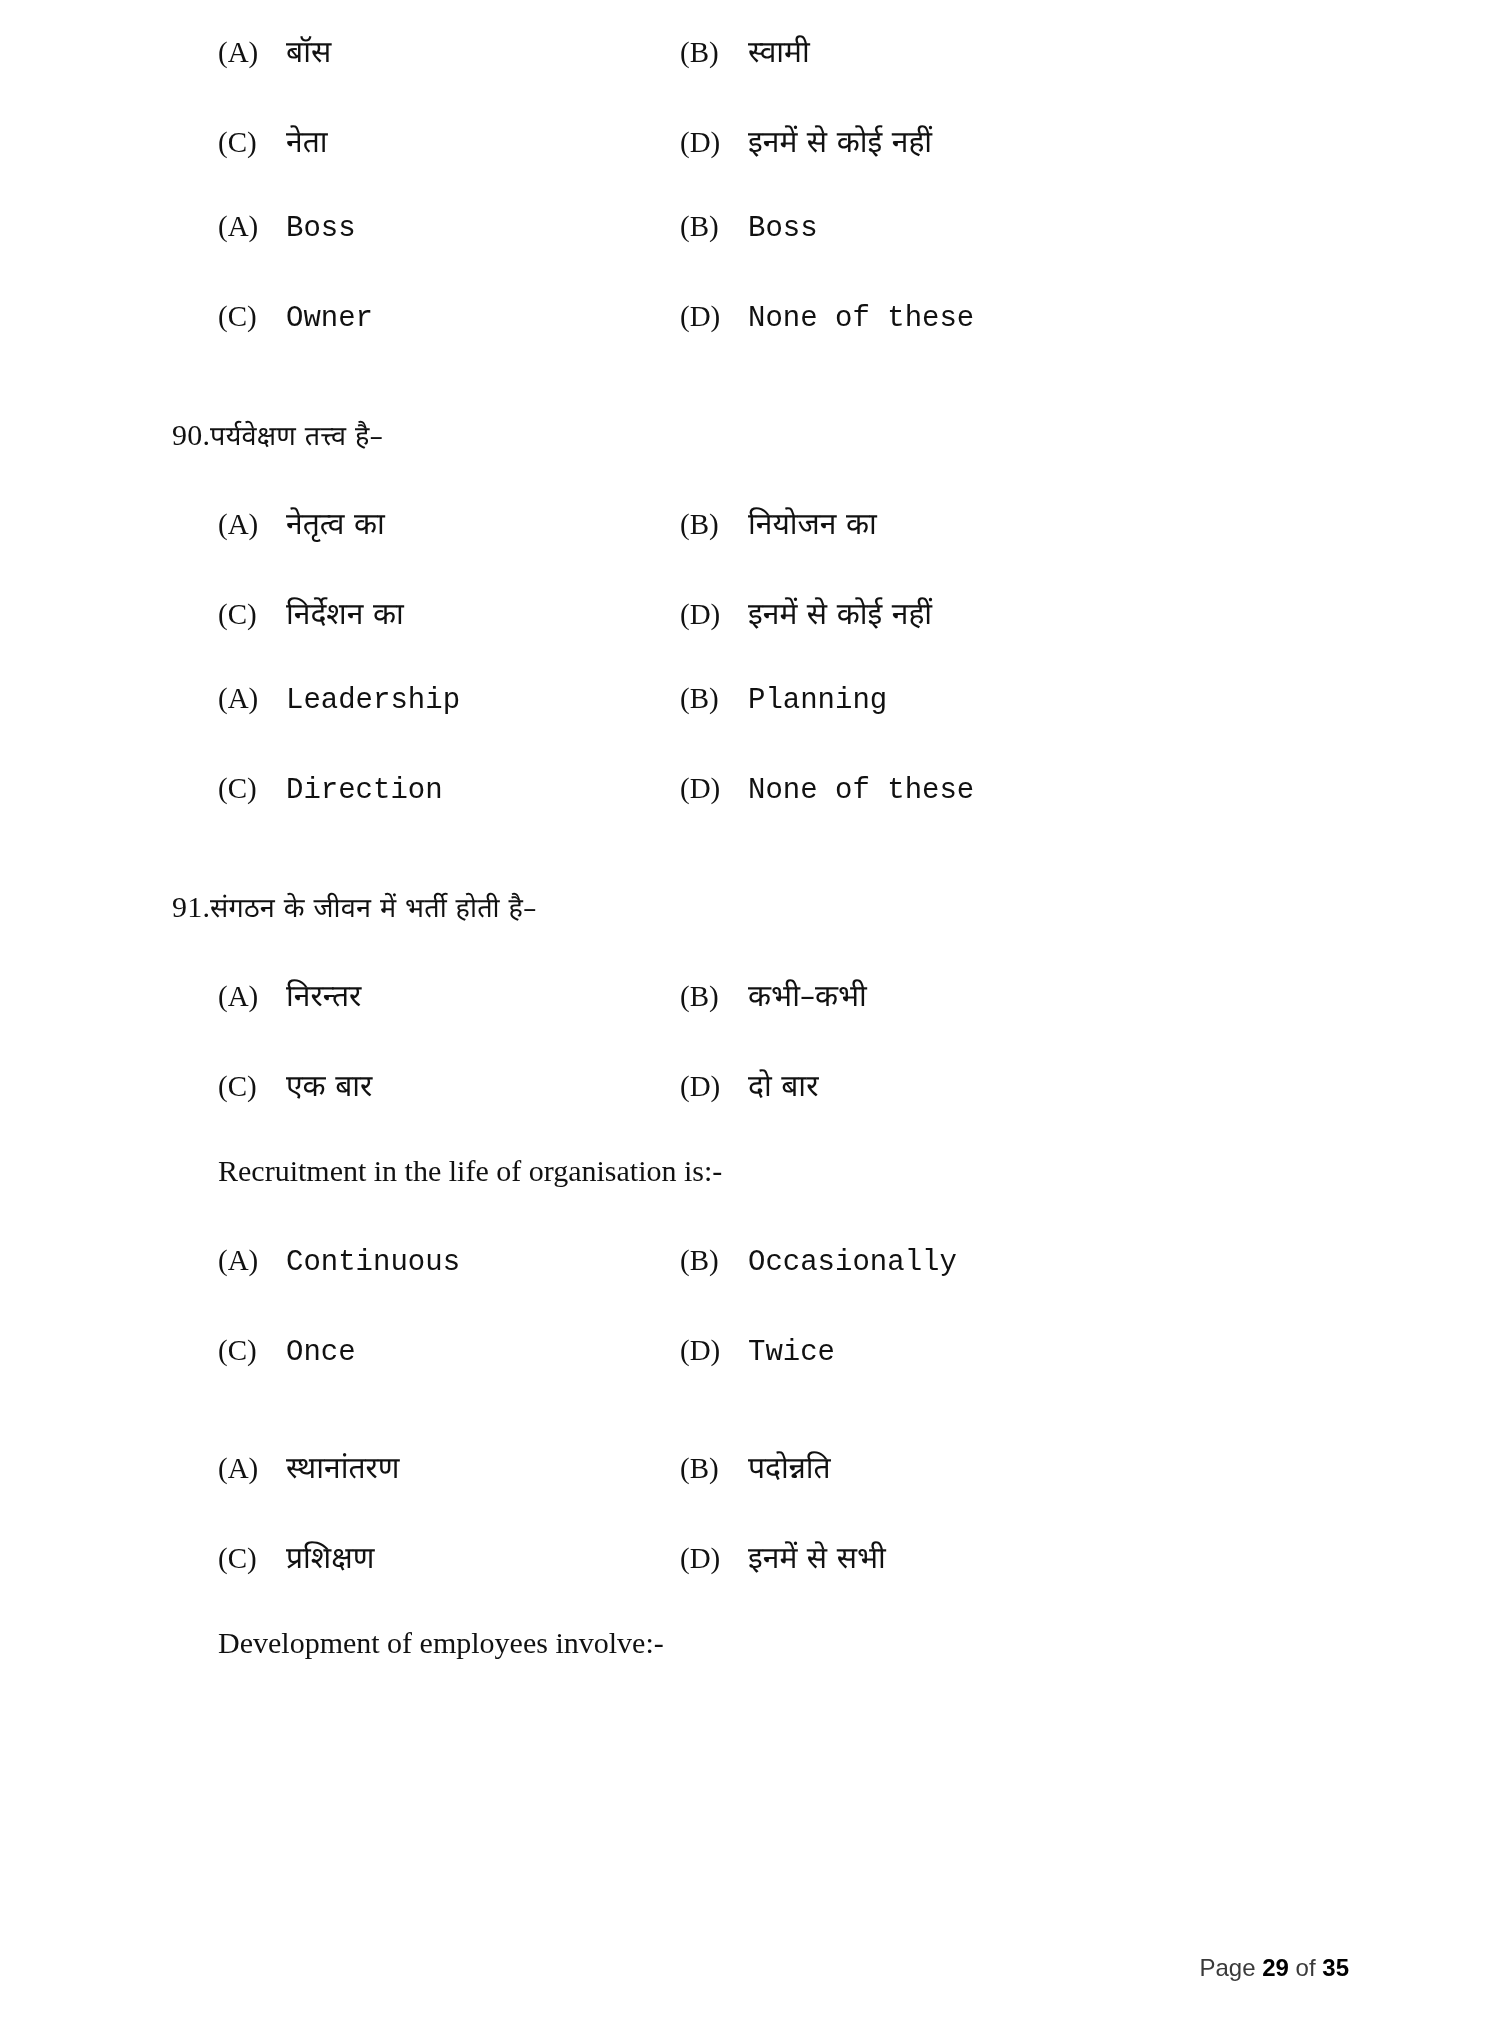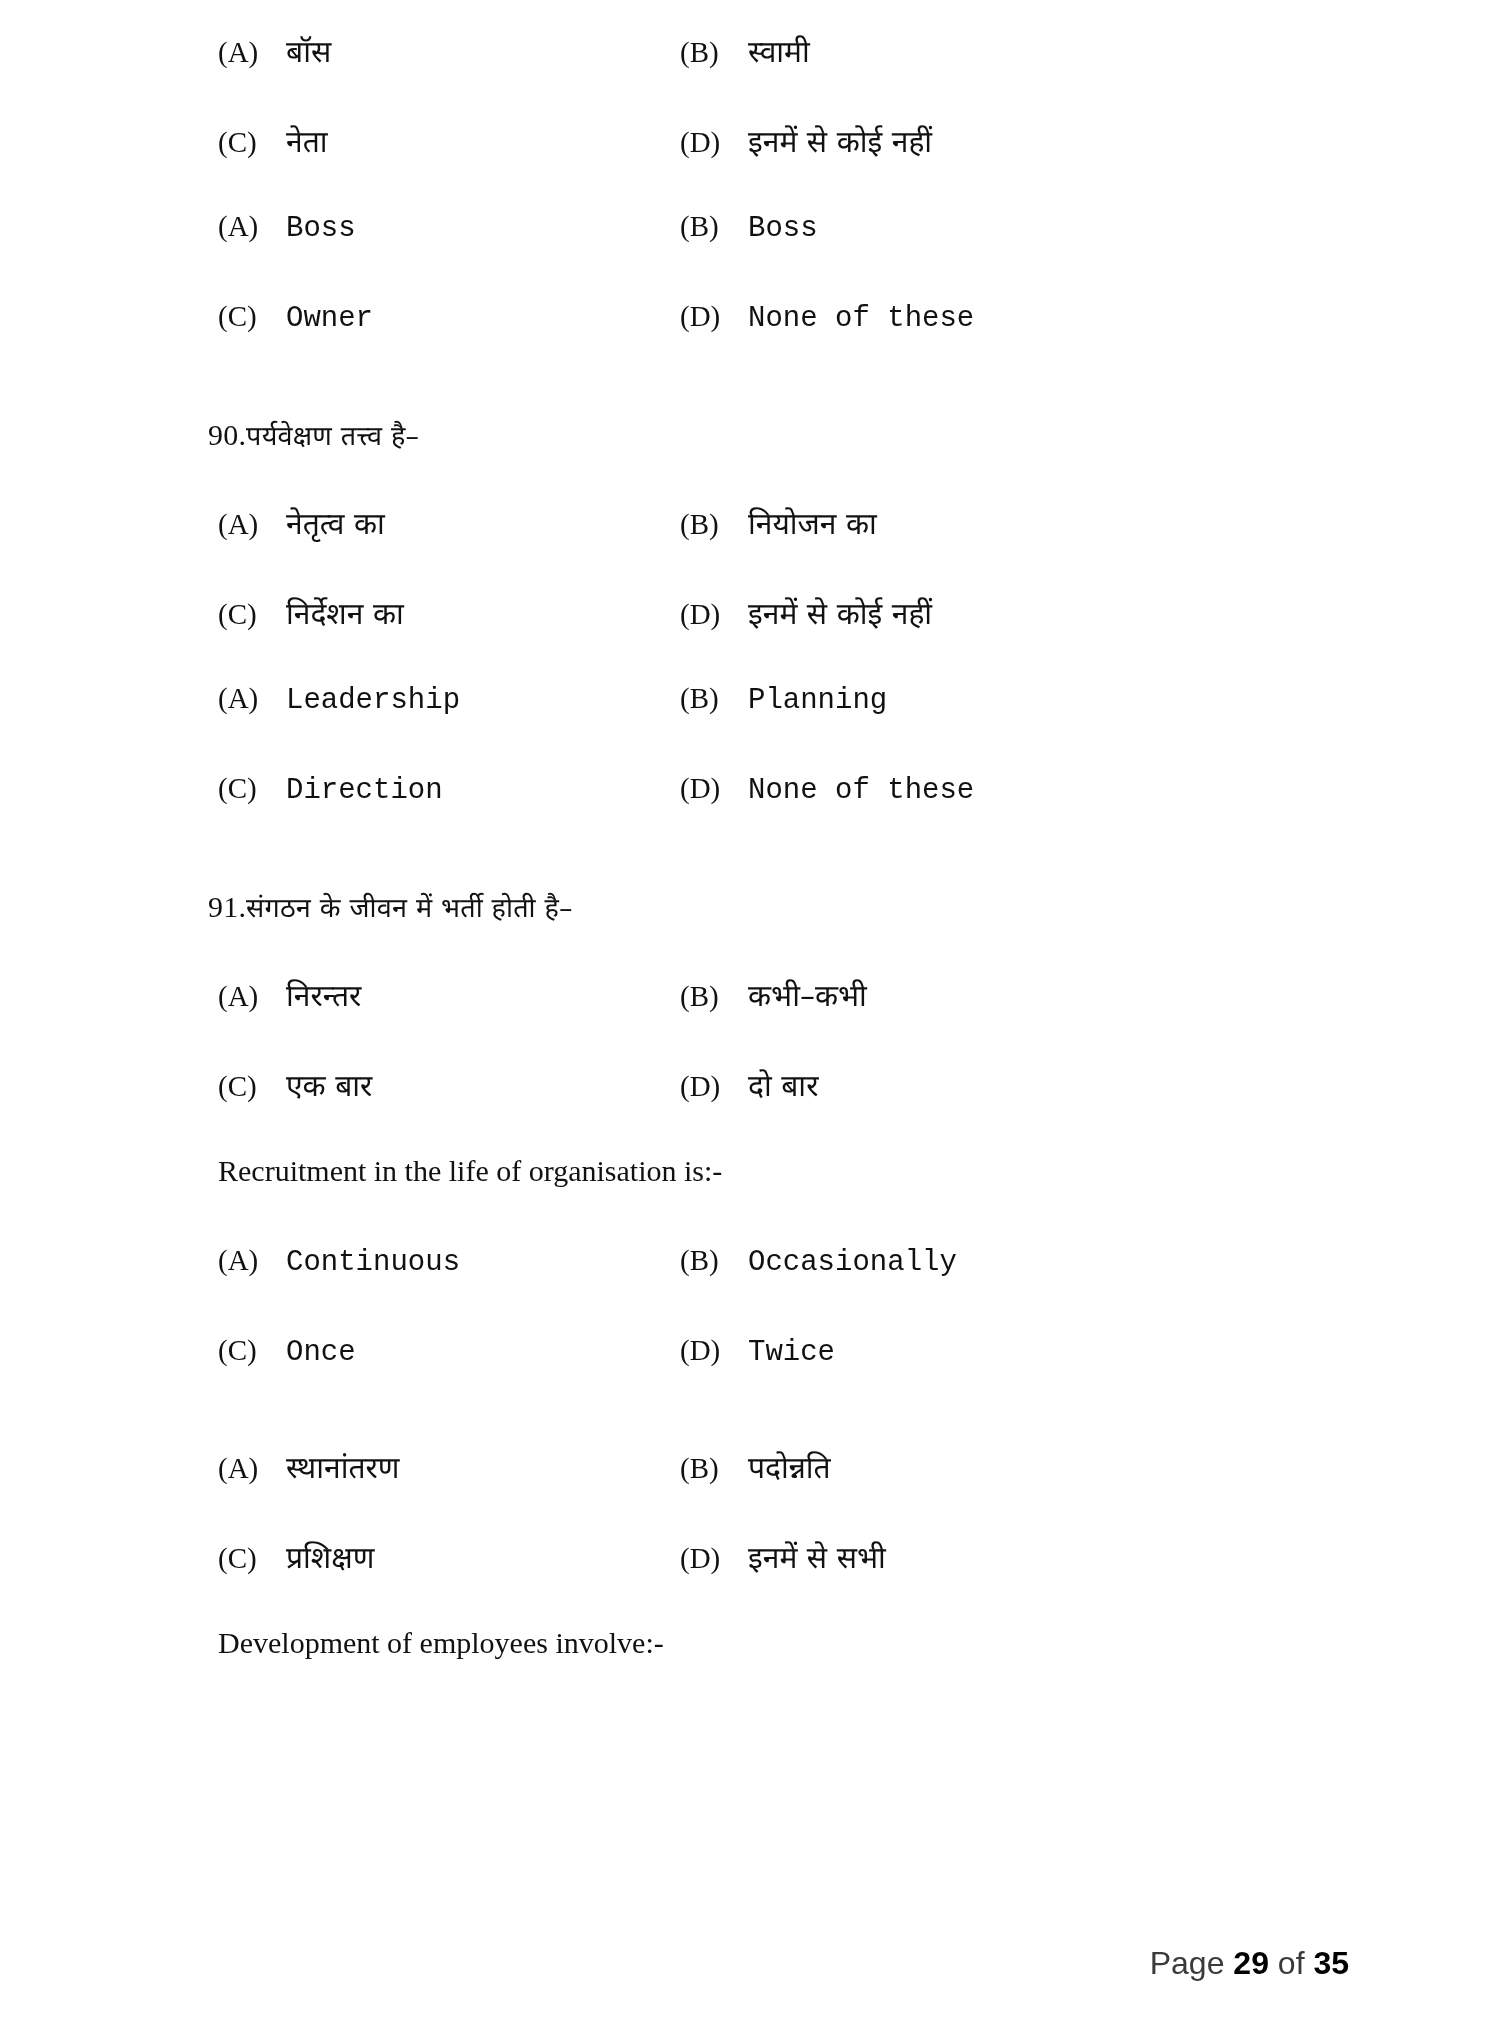--- a/index.html
+++ b/index.html
@@ -37,21 +37,20 @@
     position: relative;
     height: 90px;
   }
 
   .qnum-line {
     font-size: 30px;
     letter-spacing: 0.2px;
     white-space: nowrap;
     line-height: 1.1;
     padding-top: 6px;
-    margin-left: 36px;
   }
   .qnum {
     font-family: "Liberation Serif", "DejaVu Serif", serif;
     font-size: 30px;
   }
   .hindi-q {
     font-family: "DejaVu Sans", "Liberation Sans", sans-serif;
     font-size: 27px;
     font-weight: 500;
   }
@@ -97,21 +96,21 @@
   }
 
   .spacer-sm { height: 22px; }
 
   
   .footer {
     position: absolute;
     right: 156px;
     bottom: 52px;
     font-family: "Liberation Sans", "DejaVu Sans", sans-serif;
-    font-size: 32px;
+    font-size: 24px;
     color: #3a3a3a;
     white-space: nowrap;
   }
   .footer .pg-num {
     font-weight: bold;
     color: #000000;
   }
   .footer .pg-word,
   .footer .pg-of,
   .footer .pg-total {

